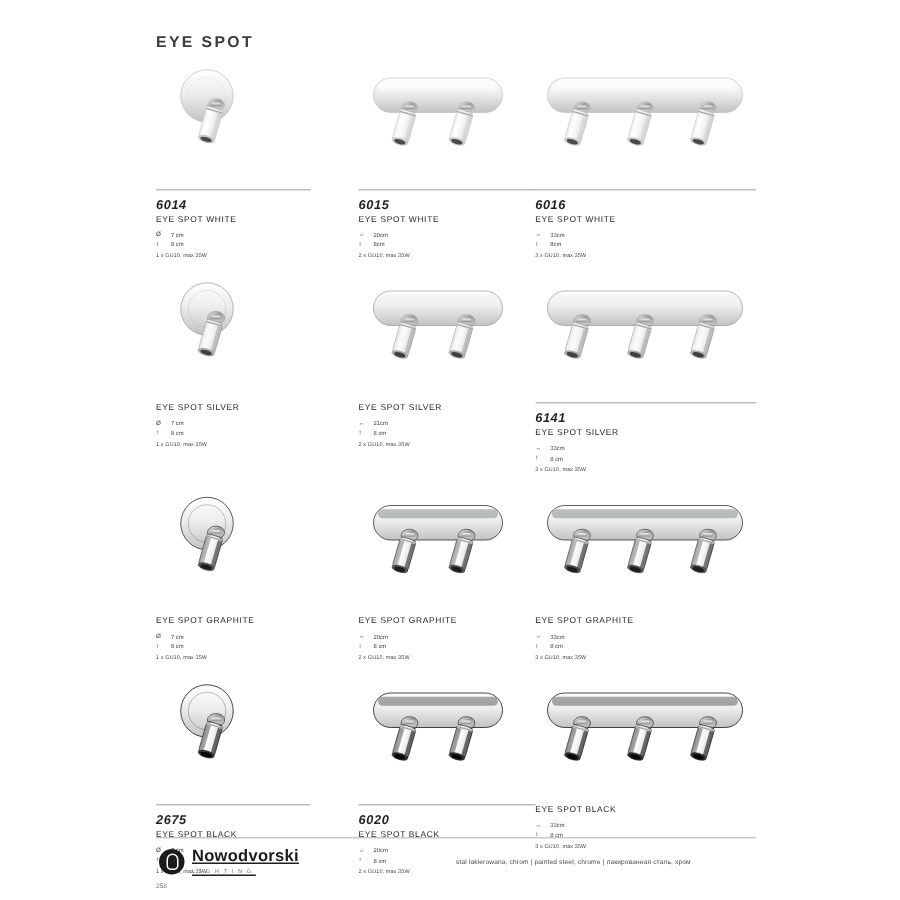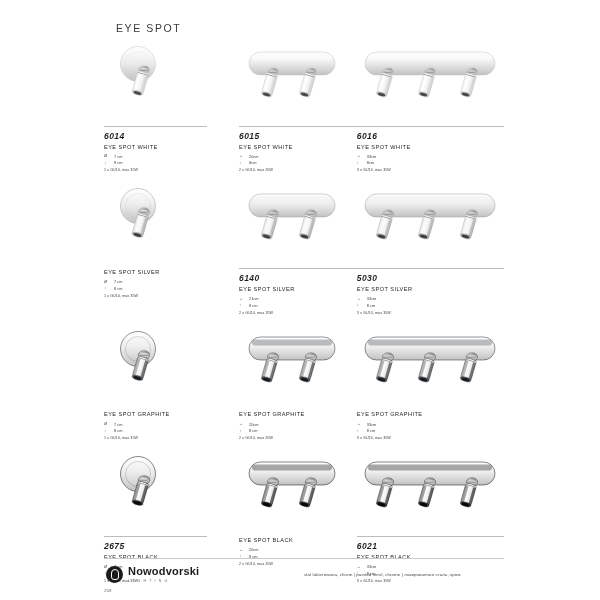--- a/index.html
+++ b/index.html
@@ -17,26 +17,26 @@
   }
   .page {
     position: relative;
     width: 600px;
     height: 600px;
     box-sizing: border-box;
     padding: 0;
   }
   .page-title {
     position: absolute;
-    left: 116px;
+    left: 104px;
     top: 22px;
     font-size: 10.5px;
     letter-spacing: 1.6px;
     color: #3a3a3a;
-    font-weight: normal;
+    font-weight: bold;
   }
   .grid {
     position: absolute;
     left: 104px;
     top: 36px;
     width: 400px;
   }
   .row {
     display: flex;
     width: 400px;
@@ -114,20 +114,21 @@
     height: 0;
     border-top: 0.6px solid #c9c9c9;
   }
   .brand {
     position: absolute;
     left: 106px;
     top: 566px;
     display: flex;
     align-items: center;
     gap: 5px;
+    text-decoration: underline;
   }
   .brand-mark {
     width: 17px;
     height: 17px;
     border-radius: 50%;
     background: #1b1b1b;
     position: relative;
   }
   .brand-mark::after {
     content: "";
@@ -502,21 +503,20 @@
         <rect x="-5.4" y="2.2" width="10.8" height="21" rx="2.2" fill="url(#bodyg)" stroke="#8f8f8f" stroke-width="0.4"></rect>
         <rect x="-5.4" y="2.2" width="3.2" height="21" rx="1.6" fill="#f2f2f2" opacity="0.55"></rect>
         <rect x="2.6" y="2.2" width="2.8" height="21" rx="1.4" fill="#a9a9a9" opacity="0.6"></rect>
         <ellipse cx="0" cy="23.2" rx="5.4" ry="2.1" fill="#b3b3b3" stroke="#8f8f8f" stroke-width="0.4"></ellipse>
         <ellipse cx="0" cy="23.4" rx="3.9" ry="1.5" fill="#3f3f3f"></ellipse>
         <rect x="-5.4" y="3.0" width="10.8" height="1.6" fill="url(#chr2)" opacity="0.95"></rect>
       </g>
     </g>
     </svg></div>
     </div>
-    <div class="code">6140</div>
     <div class="name">EYE SPOT SILVER</div>
     <div class="spec">
             <div class="sline">
        <span class="sym">↔</span>
        <span>21cm</span>
      </div>
             <div class="sline">
        <span class="sym">↕</span>
        <span>8 cm</span>
      </div>
@@ -586,21 +586,21 @@
         <rect x="-5.4" y="2.2" width="10.8" height="21" rx="2.2" fill="url(#bodyg)" stroke="#8f8f8f" stroke-width="0.4"></rect>
         <rect x="-5.4" y="2.2" width="3.2" height="21" rx="1.6" fill="#f2f2f2" opacity="0.55"></rect>
         <rect x="2.6" y="2.2" width="2.8" height="21" rx="1.4" fill="#a9a9a9" opacity="0.6"></rect>
         <ellipse cx="0" cy="23.2" rx="5.4" ry="2.1" fill="#b3b3b3" stroke="#8f8f8f" stroke-width="0.4"></ellipse>
         <ellipse cx="0" cy="23.4" rx="3.9" ry="1.5" fill="#3f3f3f"></ellipse>
         <rect x="-5.4" y="3.0" width="10.8" height="1.6" fill="url(#chr2)" opacity="0.95"></rect>
       </g>
     </g>
     </svg></div>
     </div>
-    <div class="code">5030</div>
+    <div class="code">6141</div>
     <div class="name">EYE SPOT SILVER</div>
     <div class="spec">
             <div class="sline">
        <span class="sym">↔</span>
        <span>33cm</span>
      </div>
             <div class="sline">
        <span class="sym">↕</span>
        <span>8 cm</span>
      </div>
@@ -929,20 +929,21 @@
         <rect x="-5.4" y="2.2" width="10.8" height="21" rx="2.2" fill="url(#bodyg)" stroke="#101011" stroke-width="0.4"></rect>
         <rect x="-5.4" y="2.2" width="3.2" height="21" rx="1.6" fill="#565658" opacity="0.55"></rect>
         <rect x="2.6" y="2.2" width="2.8" height="21" rx="1.4" fill="#141415" opacity="0.6"></rect>
         <ellipse cx="0" cy="23.2" rx="5.4" ry="2.1" fill="#3a3a3c" stroke="#101011" stroke-width="0.4"></ellipse>
         <ellipse cx="0" cy="23.4" rx="3.9" ry="1.5" fill="#090909"></ellipse>
         <rect x="-5.4" y="3.0" width="10.8" height="1.6" fill="url(#chr2)" opacity="0.95"></rect>
       </g>
     </g>
     </svg></div>
     </div>
+    <div class="code">6020</div>
     <div class="name">EYE SPOT BLACK</div>
     <div class="spec">
             <div class="sline">
        <span class="sym">↔</span>
        <span>20cm</span>
      </div>
             <div class="sline">
        <span class="sym">↕</span>
        <span>8 cm</span>
      </div>
@@ -1012,21 +1013,20 @@
         <rect x="-5.4" y="2.2" width="10.8" height="21" rx="2.2" fill="url(#bodyg)" stroke="#101011" stroke-width="0.4"></rect>
         <rect x="-5.4" y="2.2" width="3.2" height="21" rx="1.6" fill="#565658" opacity="0.55"></rect>
         <rect x="2.6" y="2.2" width="2.8" height="21" rx="1.4" fill="#141415" opacity="0.6"></rect>
         <ellipse cx="0" cy="23.2" rx="5.4" ry="2.1" fill="#3a3a3c" stroke="#101011" stroke-width="0.4"></ellipse>
         <ellipse cx="0" cy="23.4" rx="3.9" ry="1.5" fill="#090909"></ellipse>
         <rect x="-5.4" y="3.0" width="10.8" height="1.6" fill="url(#chr2)" opacity="0.95"></rect>
       </g>
     </g>
     </svg></div>
     </div>
-    <div class="code">6021</div>
     <div class="name">EYE SPOT BLACK</div>
     <div class="spec">
             <div class="sline">
        <span class="sym">↔</span>
        <span>33cm</span>
      </div>
             <div class="sline">
        <span class="sym">↕</span>
        <span>8 cm</span>
      </div>

